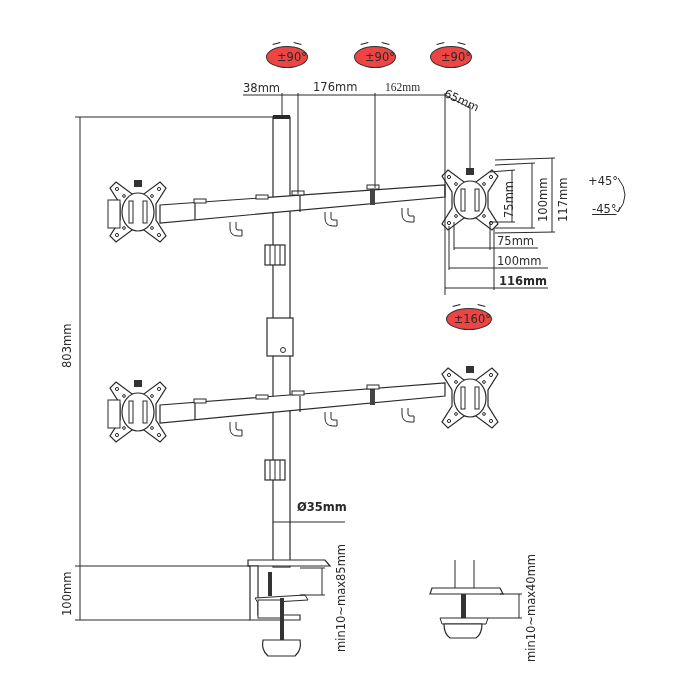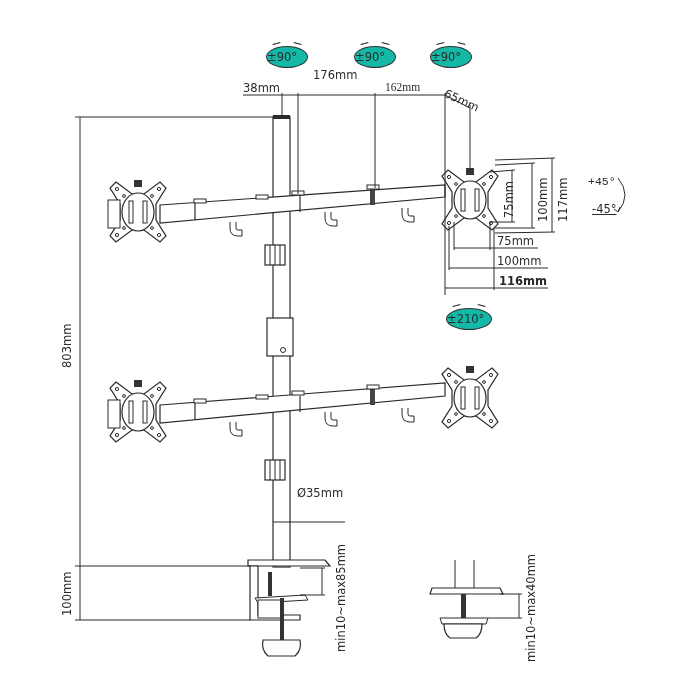--- a/index.html
+++ b/index.html
@@ -1,20 +1,20 @@
 <!DOCTYPE html>
 <html><head>
 <meta charset="utf-8">
 <style>
   html, body { margin:0; padding:0; background:#ffffff; }
   body { width:700px; height:700px; position:relative; overflow:hidden; font-family:"DejaVu Sans", sans-serif; color:#2a2a2a; }
   #diagram { position:absolute; left:0; top:0; }
   .lbl { position:absolute; font-size:11.5px; color:#2a2a2a; white-space:nowrap; line-height:1; }
   .vlbl { position:absolute; font-size:11.5px; color:#2a2a2a; white-space:nowrap; line-height:1; transform-origin:left top; transform:rotate(-90deg); }
-  .rot { position:absolute; border:1px solid #333; border-radius:50%; font-size:11.5px; text-align:left; line-height:20px; height:20px; background:#14b8a6; }
+  .rot { position:absolute; border:1px solid #333; border-radius:50%; font-size:11.5px; text-align:right; line-height:20px; height:20px; background:#ef4444; }
   .rot::before, .rot::after { content:""; position:absolute; top:-4px; width:8px; height:4px; border-top:1.5px solid #222; }
   .rot::before { left:6px; transform:rotate(-15deg); }
   .rot::after { right:6px; transform:rotate(15deg); }
 </style>
 </head>
 <body>
 
 <svg id="diagram" width="700" height="700" viewBox="0 0 700 700" xmlns="http://www.w3.org/2000/svg">
   <defs>
     <g id="vesa-plate">
@@ -154,36 +154,36 @@
     <line x1="445" y1="288" x2="548" y2="288"></line>
 
     <path d="M 618 178 Q 632 195 618 212"></path>
     <path d="M 614 209 L 618 212 L 620 207"></path>
   </g>
 </svg>
 
 <div class="rot" style="left:266px;top:46px;width:40px;">±90°</div>
 <div class="rot" style="left:354px;top:46px;width:40px;">±90°</div>
 <div class="rot" style="left:430px;top:46px;width:40px;">±90°</div>
-<div class="rot" style="left:446px;top:308px;width:44px;">±210°</div>
+<div class="rot" style="left:446px;top:308px;width:44px;">±160°</div>
 
-<div class="lbl" style="left:588px;top:176px;font-family:Liberation Mono, monospace;">+45°</div>
+<div class="lbl" style="left:588px;top:176px;">+45°</div>
 <div class="lbl" style="left:592px;top:204px;text-decoration:underline;">-45°</div>
 
 <div class="lbl" style="left:243px;top:83px;">38mm</div>
-<div class="lbl" style="left:313px;top:70px;">176mm</div>
+<div class="lbl" style="left:313px;top:82px;">176mm</div>
 <div class="lbl" style="left:385px;top:82px;font-family:Liberation Serif, serif;">162mm</div>
 <div class="lbl" style="left:447px;top:88px;transform:rotate(25deg);transform-origin:left top;">65mm</div>
 
 <div class="vlbl" style="left:504px;top:218px;">75mm</div>
 <div class="vlbl" style="left:538px;top:222px;">100mm</div>
 <div class="vlbl" style="left:558px;top:222px;">117mm</div>
 
 <div class="lbl" style="left:497px;top:236px;">75mm</div>
 <div class="lbl" style="left:497px;top:256px;">100mm</div>
 <div class="lbl" style="left:499px;top:276px;font-weight:bold;">116mm</div>
 
 <div class="vlbl" style="left:62px;top:368px;">803mm</div>
-<div class="lbl" style="left:297px;top:488px;">Ø35mm</div>
+<div class="lbl" style="left:297px;top:502px;font-weight:bold;">Ø35mm</div>
 <div class="vlbl" style="left:62px;top:616px;">100mm</div>
 
 <div class="vlbl" style="left:336px;top:652px;">min10~max85mm</div>
 <div class="vlbl" style="left:526px;top:662px;">min10~max40mm</div>
 
 </body></html>

